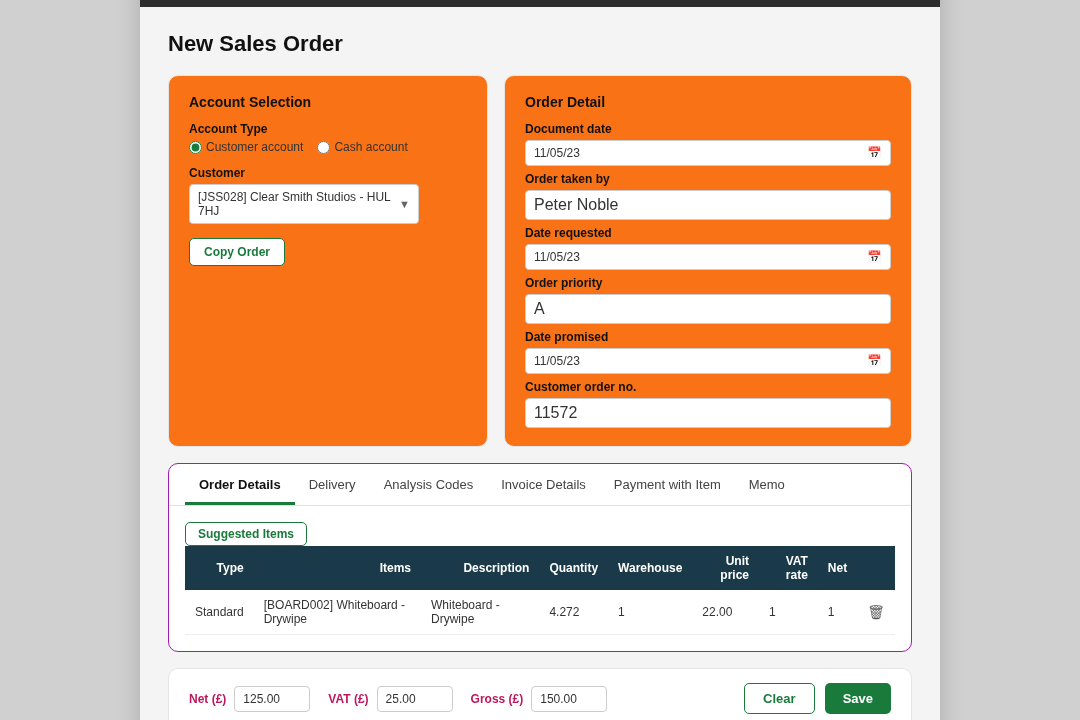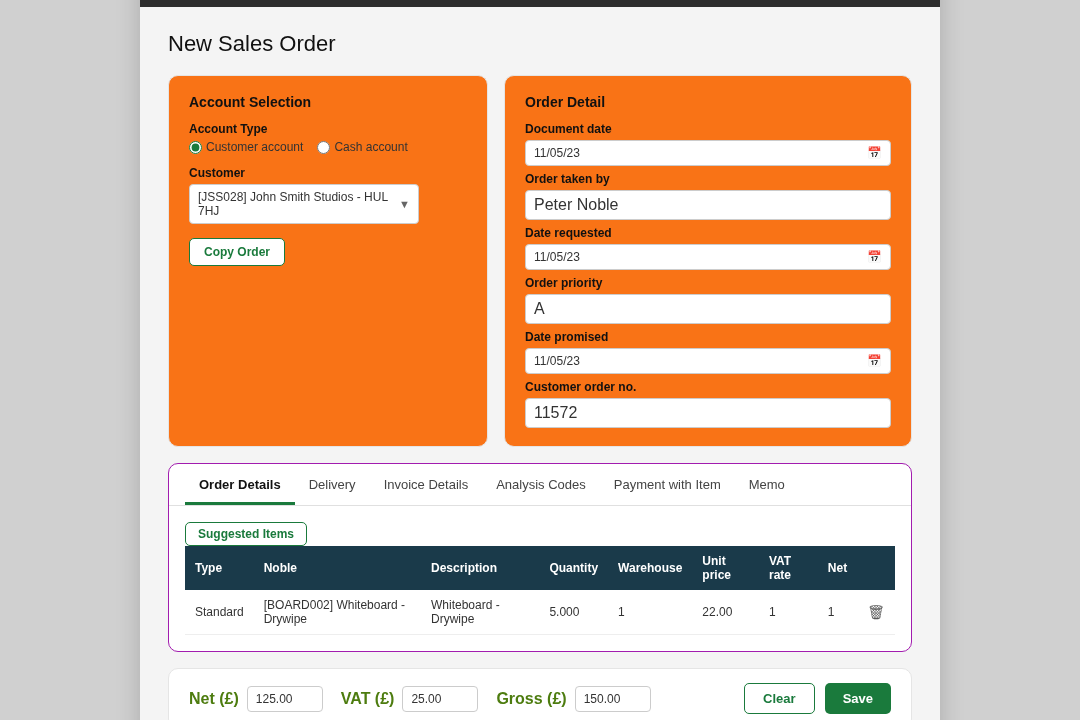--- a/index.html
+++ b/index.html
@@ -26,21 +26,21 @@
       height: 44px;
       border-radius: 16px 16px 0 0;
     }
     .app-body {
       background: #f4f4f4;
       padding: 24px 28px 28px 28px;
       border-radius: 0 0 16px 16px;
     }
     .page-title {
       font-size: 22px;
-      font-weight: 400;
+      font-weight: 700;
       color: #111;
       margin-bottom: 18px;
     }
     .top-panels {
       display: flex;
       gap: 16px;
       margin-bottom: 16px;
     }
     .panel {
       background: #f97316;
@@ -184,21 +184,21 @@
       width: 100%;
       border-collapse: collapse;
       font-size: 12px;
     }
     .items-table thead tr {
       background: #1a3a4a;
       color: #fff;
     }
     .items-table thead th {
       padding: 8px 10px;
-      text-align: left;
+      text-align: right;
       font-weight: 600;
       font-size: 12px;
     }
     .items-table tbody tr {
       border-bottom: 1px solid #eee;
     }
     .items-table tbody td {
       padding: 8px 10px;
       color: #333;
       font-size: 12px;
@@ -216,23 +216,23 @@
       display: flex;
       align-items: center;
       gap: 18px;
     }
     .footer-field {
       display: flex;
       align-items: center;
       gap: 8px;
     }
     .footer-label {
-      font-size: 16px;
+      font-size: 12px;
       font-weight: 700;
-      color: #4d7c0f;
+      color: #be185d;
       white-space: nowrap;
     }
     .footer-input {
       border: 1px solid #ccc;
       border-radius: 4px;
       padding: 5px 8px;
       font-size: 12px;
       color: #333;
       width: 76px;
       background: #fff;
@@ -285,21 +285,21 @@
           </label>
           <label class="radio-item">
             <input type="radio" name="accountType" style="">
             <span>Cash account</span>
           </label>
         </div>
 
         <div class="field-label">Customer</div>
         <div class="customer-select">
           <div class="dropdown-input">
-            <span>[JSS028] John Smith Studios - HUL 7HJ</span>
+            <span>[JSS028] Clear Smith Studios - HUL 7HJ</span>
             <span class="dropdown-arrow">▼</span>
           </div>
         </div>
 
         <button class="copy-order-btn">Copy Order</button>
       </div>
 
       <div class="panel panel-order">
         <div class="panel-title">Order Detail</div>
 
@@ -346,49 +346,49 @@
 
         </div>
       </div>
 
     </div>
 
     <div class="tabs-panel">
       <div class="tabs-bar">
         <div class="tab-item active">Order Details</div>
         <div class="tab-item">Delivery</div>
+        <div class="tab-item">Analysis Codes</div>
         <div class="tab-item">Invoice Details</div>
-        <div class="tab-item">Analysis Codes</div>
         <div class="tab-item">Payment with Item</div>
         <div class="tab-item">Memo</div>
       </div>
 
       <div class="tab-content">
         <div class="suggested-items-badge">Suggested Items</div>
 
         <table class="items-table">
           <thead>
             <tr>
               <th>Type</th>
-              <th>Noble</th>
+              <th>Items</th>
               <th>Description</th>
               <th>Quantity</th>
               <th>Warehouse</th>
               <th>Unit price</th>
               <th>VAT rate</th>
               <th>Net</th>
               <th></th>
             </tr>
           </thead>
           <tbody>
             <tr class="table-row">
               <td>Standard</td>
               <td>[BOARD002] Whiteboard - Drywipe</td>
               <td>Whiteboard - Drywipe</td>
-              <td>5.000</td>
+              <td>4.272</td>
               <td>1</td>
               <td>22.00</td>
               <td>1</td>
               <td>1</td>
               <td>
                 <span class="delete-icon">🗑</span>
               </td>
             </tr>
           </tbody>
         </table>

